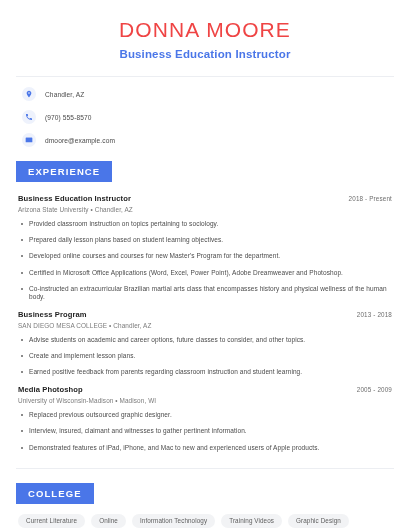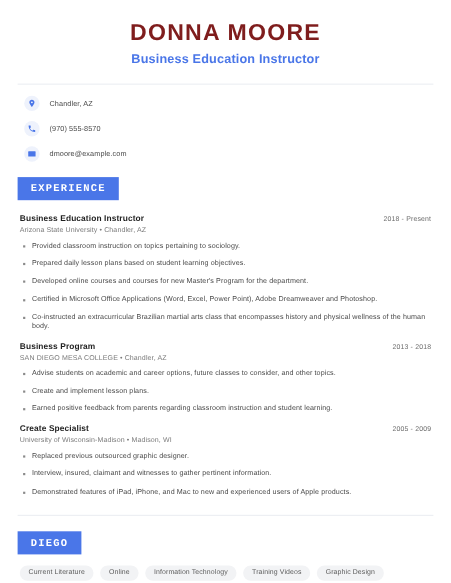--- a/index.html
+++ b/index.html
@@ -23,23 +23,23 @@
     position: relative;
   }
 
   
   .header {
     text-align: center;
     padding-top: 18px;
   }
   .full-name {
     font-size: 21px;
-    font-weight: bold;
+    font-weight: normal;
     letter-spacing: 1.1px;
-    color: #7f1d1d;
+    color: #ef4444;
     line-height: 1.15;
     margin: 0;
   }
   .job-title {
     font-size: 11.5px;
     font-weight: bold;
     color: #4a76e8;
     letter-spacing: 0.15px;
     margin-top: 6px;
   }
@@ -85,21 +85,20 @@
     margin-top: 14px;
   }
   .section-badge {
     display: inline-block;
     background: #4a76e8;
     color: #ffffff;
     font-size: 9.5px;
     font-weight: bold;
     letter-spacing: 1.1px;
     padding: 5px 12px 5px 12px;
-    font-family: Liberation Mono, monospace;
   }
 
   
   .jobs {
     margin-top: 12px;
     padding: 0 2px;
   }
   .job {
     margin-bottom: 9px;
   }
@@ -241,38 +240,38 @@
         <div class="job-org">SAN DIEGO MESA COLLEGE  • Chandler, AZ</div>
         <ul class="job-bullets">
           <li>Advise students on academic and career options, future classes to consider, and other topics.</li>
           <li>Create and implement lesson plans.</li>
           <li>Earned positive feedback from parents regarding classroom instruction and student learning.</li>
         </ul>
       </div>
 
       <div class="job">
         <div class="job-head">
-          <span class="job-role">Create Specialist</span>
+          <span class="job-role">Media Photoshop</span>
           <span class="job-dates">2005 - 2009</span>
         </div>
         <div class="job-org">University of Wisconsin-Madison  • Madison, WI</div>
         <ul class="job-bullets">
           <li>Replaced previous outsourced graphic designer.</li>
           <li>Interview, insured, claimant and witnesses to gather pertinent information.</li>
           <li>Demonstrated features of iPad, iPhone, and Mac to new and experienced users of Apple products.</li>
         </ul>
       </div>
 
     </div>
   </div>
 
   <hr class="divider">
 
   <div class="section">
-    <span class="section-badge">DIEGO</span>
+    <span class="section-badge">COLLEGE</span>
 
     <div class="skills-wrap">
       <span class="skill-tag">Current Literature</span>
       <span class="skill-tag">Online</span>
       <span class="skill-tag">Information Technology</span>
       <span class="skill-tag">Training Videos</span>
       <span class="skill-tag">Graphic Design</span>
 
     </div>
   </div>

